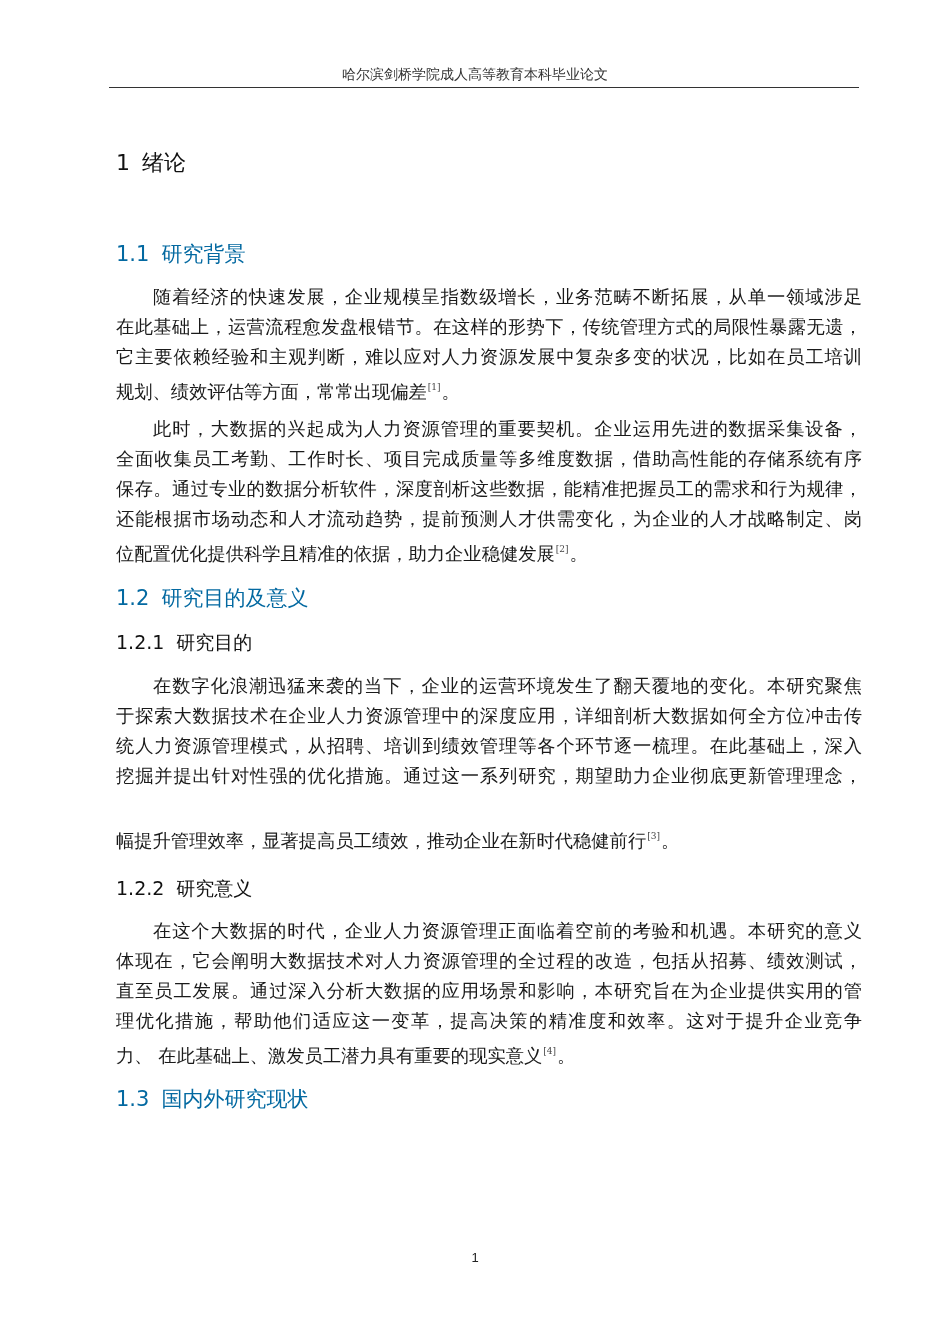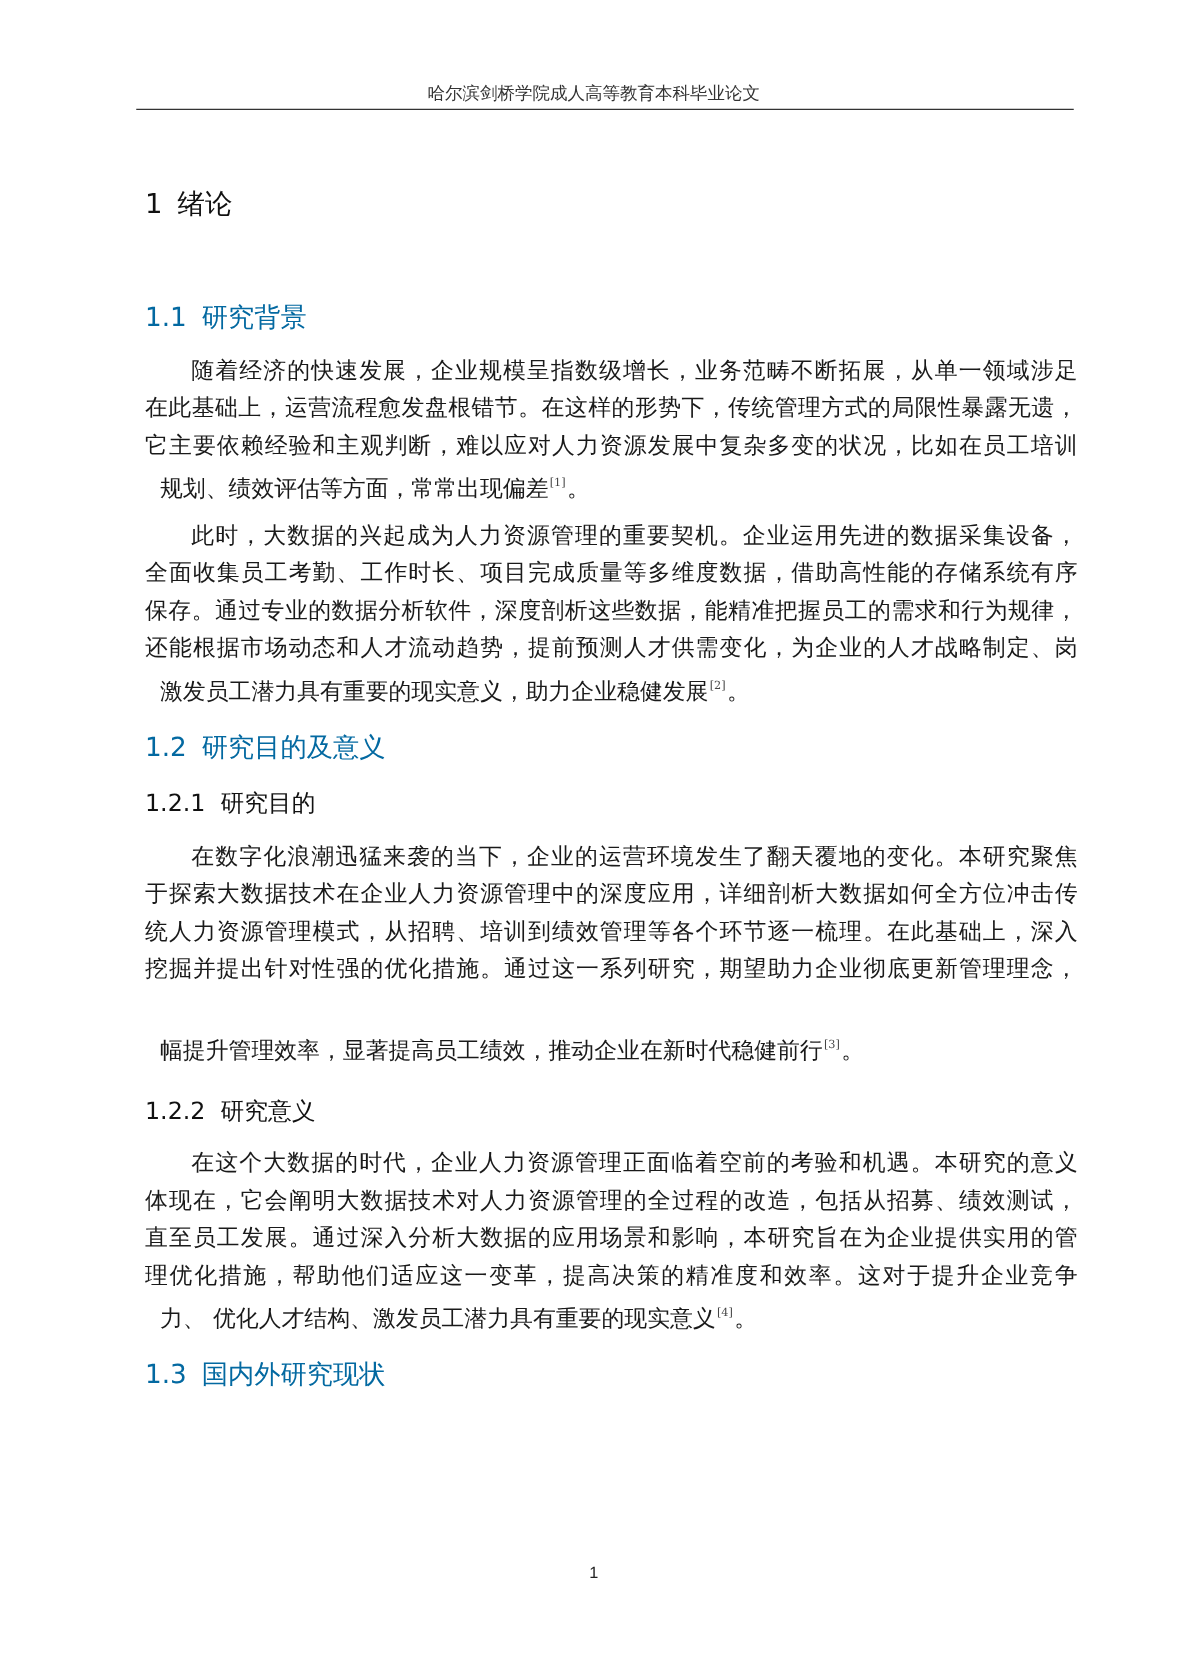--- a/index.html
+++ b/index.html
@@ -12,21 +12,21 @@
   .header-rule { position: absolute; left: 109px; width: 750px; top: 87px; height: 0; border-top: 1.3px solid #333; }
   .h1 { position: absolute; left: 116px; font-family: "DejaVu Sans", sans-serif; font-size: 22px; color: #111; }
   .h2 { position: absolute; left: 116px; font-family: "DejaVu Sans", sans-serif; font-size: 21px; color: #0369a1; }
   .h3 { position: absolute; left: 116px; font-family: "DejaVu Sans", sans-serif; font-size: 19px; color: #111; }
   .num { margin-right: 12px; }
   .line {
     position: absolute; left: 116px; width: 746px;
     font-family: "DejaVu Serif", serif; font-size: 18.3px; line-height: 22px; color: #1a1a1a;
     white-space: nowrap; text-align: justify; text-align-last: justify;
   }
-  .line.last { text-align-last: left; margin-left: 12px; }
+  .line.last { text-align-last: left; }
   .line.indent { left: 153px; width: 709px; }
   sup.ref { font-size: 9px; vertical-align: 8px; color: #444; margin: 0 1px; }
   .page-num { position: absolute; left: 0; width: 950px; top: 1250px; text-align: center; font-family: "Liberation Sans", sans-serif; font-size: 13px; color: #222; }
 </style>
 </head>
 <body>
 
 <div class="page">
 
   <div class="header-text">哈尔滨剑桥学院成人高等教育本科毕业论文</div>
@@ -38,36 +38,36 @@
 
   <div class="line indent" style="top:286px;">随着经济的快速发展，企业规模呈指数级增长，业务范畴不断拓展，从单一领域涉足</div>
   <div class="line" style="top:316px;">在此基础上，运营流程愈发盘根错节。在这样的形势下，传统管理方式的局限性暴露无遗，</div>
   <div class="line" style="top:346px;">它主要依赖经验和主观判断，难以应对人力资源发展中复杂多变的状况，比如在员工培训</div>
   <div class="line last" style="top:376px;"><span>规划、绩效评估等方面，常常出现偏差</span><sup class="ref">[1]</sup><span>。</span></div>
 
   <div class="line indent" style="top:418px;">此时，大数据的兴起成为人力资源管理的重要契机。企业运用先进的数据采集设备，</div>
   <div class="line" style="top:448px;">全面收集员工考勤、工作时长、项目完成质量等多维度数据，借助高性能的存储系统有序</div>
   <div class="line" style="top:478px;">保存。通过专业的数据分析软件，深度剖析这些数据，能精准把握员工的需求和行为规律，</div>
   <div class="line" style="top:508px;">还能根据市场动态和人才流动趋势，提前预测人才供需变化，为企业的人才战略制定、岗</div>
-  <div class="line last" style="top:538px;"><span>激发员工潜力具有重要的现实意义，助力企业稳健发展</span><sup class="ref">[2]</sup><span>。</span></div>
+  <div class="line last" style="top:538px;"><span>位配置优化提供科学且精准的依据，助力企业稳健发展</span><sup class="ref">[2]</sup><span>。</span></div>
 
   <div class="h2" style="top:584px;"><span class="num">1.2</span><span>研究目的及意义</span></div>
 
   <div class="h3" style="top:630px;"><span class="num">1.2.1</span><span>研究目的</span></div>
 
   <div class="line indent" style="top:675px;">在数字化浪潮迅猛来袭的当下，企业的运营环境发生了翻天覆地的变化。本研究聚焦</div>
   <div class="line" style="top:705px;">于探索大数据技术在企业人力资源管理中的深度应用，详细剖析大数据如何全方位冲击传</div>
   <div class="line" style="top:735px;">统人力资源管理模式，从招聘、培训到绩效管理等各个环节逐一梳理。在此基础上，深入</div>
   <div class="line" style="top:765px;">挖掘并提出针对性强的优化措施。通过这一系列研究，期望助力企业彻底更新管理理念，</div>
   <div class="line last" style="top:825px;"><span>幅提升管理效率，显著提高员工绩效，推动企业在新时代稳健前行</span><sup class="ref">[3]</sup><span>。</span></div>
 
   <div class="h3" style="top:876px;"><span class="num">1.2.2</span><span>研究意义</span></div>
 
   <div class="line indent" style="top:920px;">在这个大数据的时代，企业人力资源管理正面临着空前的考验和机遇。本研究的意义</div>
   <div class="line" style="top:950px;">体现在，它会阐明大数据技术对人力资源管理的全过程的改造，包括从招募、绩效测试，</div>
   <div class="line" style="top:980px;">直至员工发展。通过深入分析大数据的应用场景和影响，本研究旨在为企业提供实用的管</div>
   <div class="line" style="top:1010px;">理优化措施，帮助他们适应这一变革，提高决策的精准度和效率。这对于提升企业竞争</div>
-  <div class="line last" style="top:1040px;"><span>力、 优化人才结构、激发员工潜力具有重要的现实意义</span><sup class="ref">[4]</sup><span>。</span></div>
+  <div class="line last" style="top:1040px;"><span>力、 在此基础上、激发员工潜力具有重要的现实意义</span><sup class="ref">[4]</sup><span>。</span></div>
 
   <div class="h2" style="top:1085px;"><span class="num">1.3</span><span>国内外研究现状</span></div>
 
   <div class="page-num">1</div>
 </div>
 
 </body></html>

